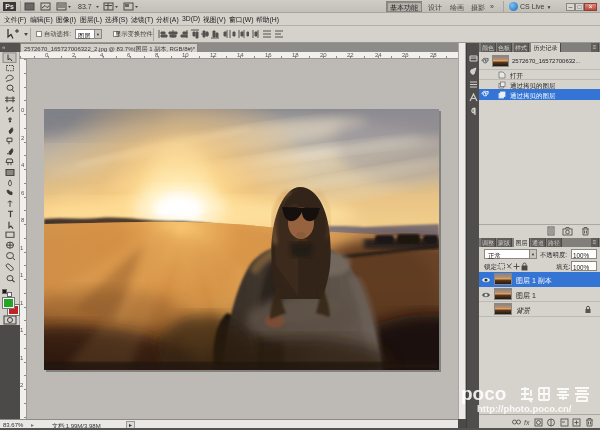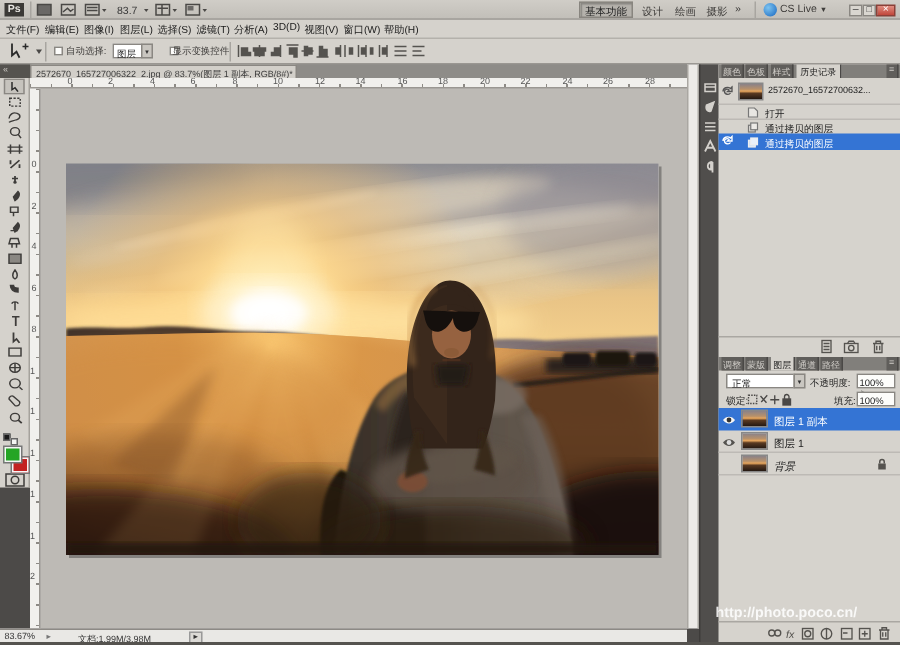--- a/index.html
+++ b/index.html
@@ -460,14 +460,22 @@
             <path d="M40,2 v7"></path>
           <rect x="50" y="2" width="7" height="7"></rect>
             <path d="M51,5 h3"></path>
           <rect x="62" y="2" width="7" height="7"></rect>
             <path d="M63.5,5.5 h4 M65.5,3.5 v4"></path>
           <path d="M75,3 h7 M76,3 v6 h5 v-6 M77.5,4.5 v3 M79.5,4.5 v3 M77,3 v-1.5 h3 v1.5"></path>
         </g>
       </svg>
     </div>
   </div>
+  <div class="abs" id="wm1">poco<svg width="74" height="17" viewBox="0 0 74 17" style="position:absolute;left:58px;top:3px;">
+    <g stroke="rgba(255,255,255,.85)" stroke-width="1.8" fill="none">
+      <path d="M2,3 h8 M2,8 h8 M2,13 h12 M6,1 v13 M12,4 v6 M10,13 l3,3"></path>
+      <path d="M20,2 v12 M20,2 h10 v12 M20,8 h10 M25,2 v12 M20,14 h10"></path>
+      <path d="M38,3 h12 M40,6 h8 M38,9 h12 M44,9 v5 M40,12 l8,0"></path>
+      <path d="M56,2 h14 M58,5 h10 M56,8 h14 M58,11 v4 h10 v-4 M58,11 h10"></path>
+    </g>
+  </svg></div>
   <div class="abs" id="wm2">http://photo.poco.cn/</div>
 </div>
 
 </body></html>

